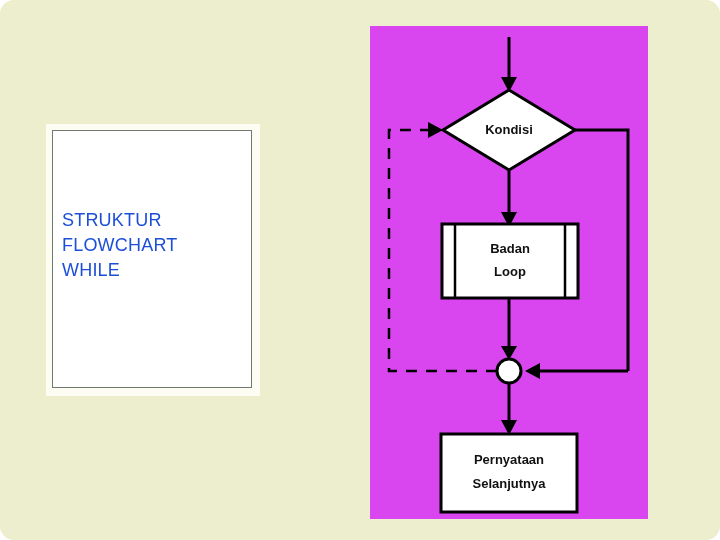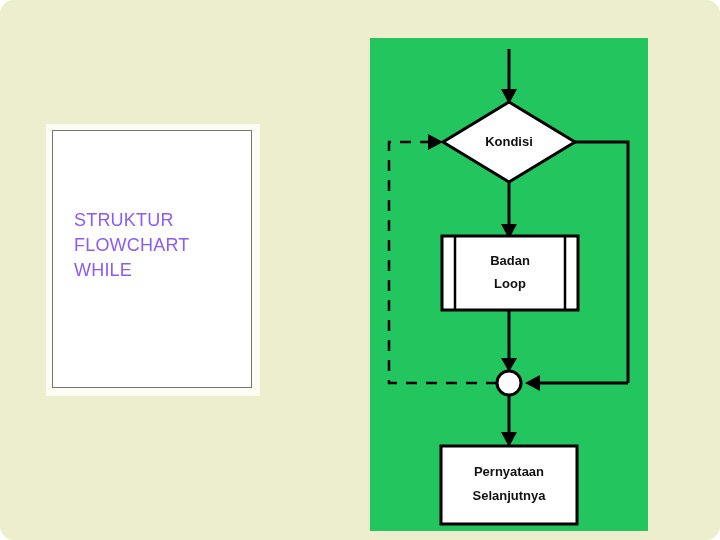--- a/index.html
+++ b/index.html
@@ -33,36 +33,34 @@
     height: 258px;
     background: #ffffff;
     border: 1px solid #6e7a6e;
     box-sizing: border-box;
   }
   #textbox-text {
     position: absolute;
     left: 62px;
     top: 208px;
     width: 185px;
-    color: #8b5cf6;
+    color: #1d4ed8;
     font-size: 18px;
     line-height: 25px;
     letter-spacing: 0.2px;
     white-space: pre-line;
-    margin-left: 12px;
   }
   
   #chart-image {
     position: absolute;
     left: 370px;
     top: 26px;
     width: 278px;
     height: 493px;
-    background: #22c55e;
-    margin-top: 12px;
+    background: #d946ef;
   }
   #chart-svg {
     position: absolute;
     left: 0;
     top: 0;
     display: block;
   }
   .flow-label {
     font-family: "Liberation Sans", sans-serif;
     font-size: 13px;

